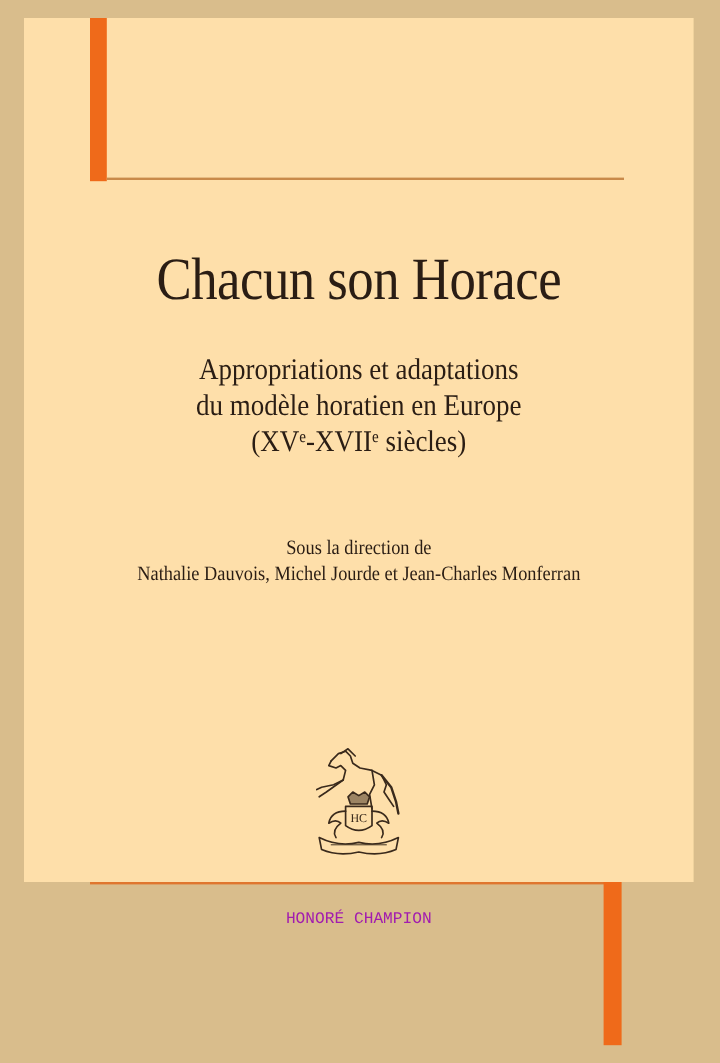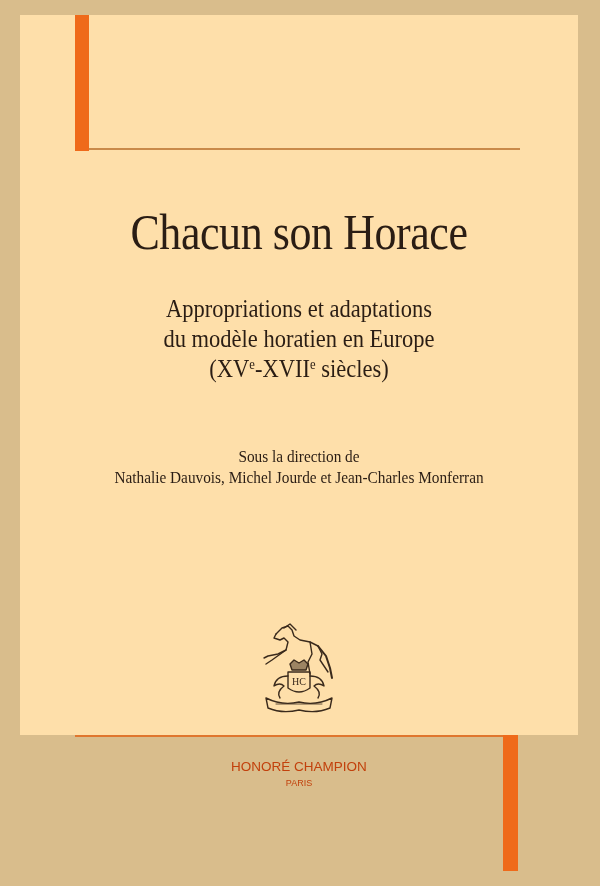--- a/index.html
+++ b/index.html
@@ -26,21 +26,21 @@
     font-size: 25px; line-height: 30px; color: #2a1d14; transform: scaleX(0.9);
   }
   .subtitle sup { font-size: 14px; vertical-align: 8px; line-height: 0; }
   .editors {
     position: absolute; left: 0; width: 558px; top: 431px; text-align: center;
     font-size: 17px; line-height: 21px; color: #2a1d14; transform: scaleX(0.9);
   }
   .emblem { position: absolute; left: 238px; top: 605px; width: 82px; height: 96px; }
   .publisher {
     position: absolute; left: 0; width: 558px; top: 744px; text-align: center;
-    font-family: Liberation Sans, sans-serif; color: #c2410c;
+    font-family: Liberation Mono, monospace; color: #a21caf;
   }
   .publisher .name { font-size: 13.5px; letter-spacing: 0; }
   .publisher .city { font-size: 9px; margin-top: 4px; }
 </style>
 </head>
 <body>
 
 <div class="page">
   <div class="bar top-bar"></div>
   <div class="rule top-rule"></div>
@@ -79,15 +79,14 @@
       <path d="M18 84 L64 84" stroke-width="0.8"></path>
     </g>
     <text x="41" y="65" text-anchor="middle" font-family="Liberation Serif, serif" font-size="10" fill="#3a2a1c">HC</text>
   </svg>
 
   <div class="rule bottom-rule"></div>
   <div class="bar bottom-bar"></div>
 
   <div class="publisher">
     <div class="name">HONORÉ CHAMPION</div>
-    <div class="city">PARIS</div>
   </div>
 </div>
 
 </body></html>

